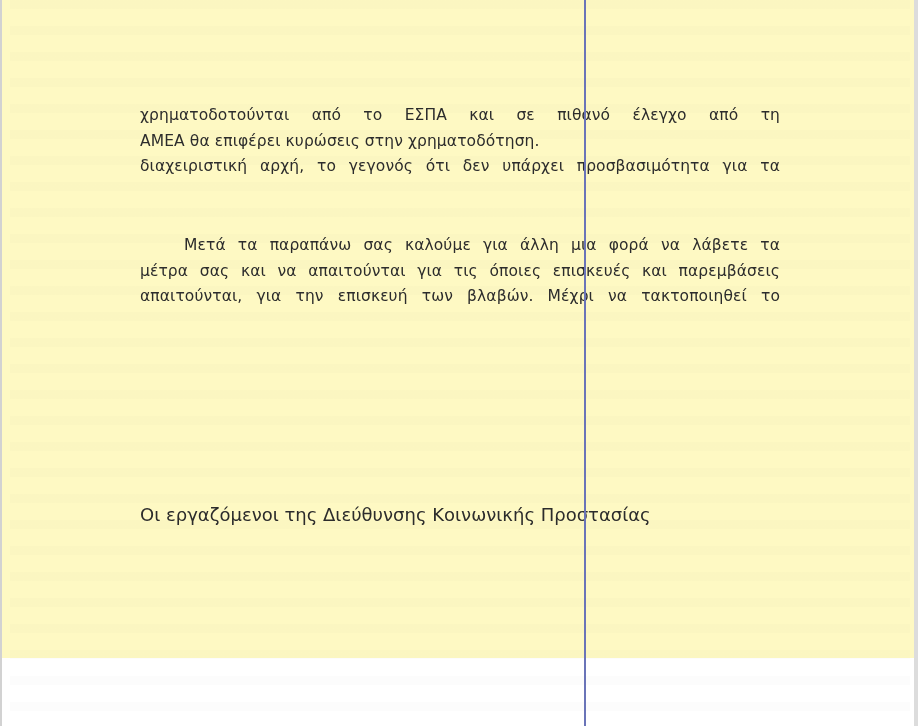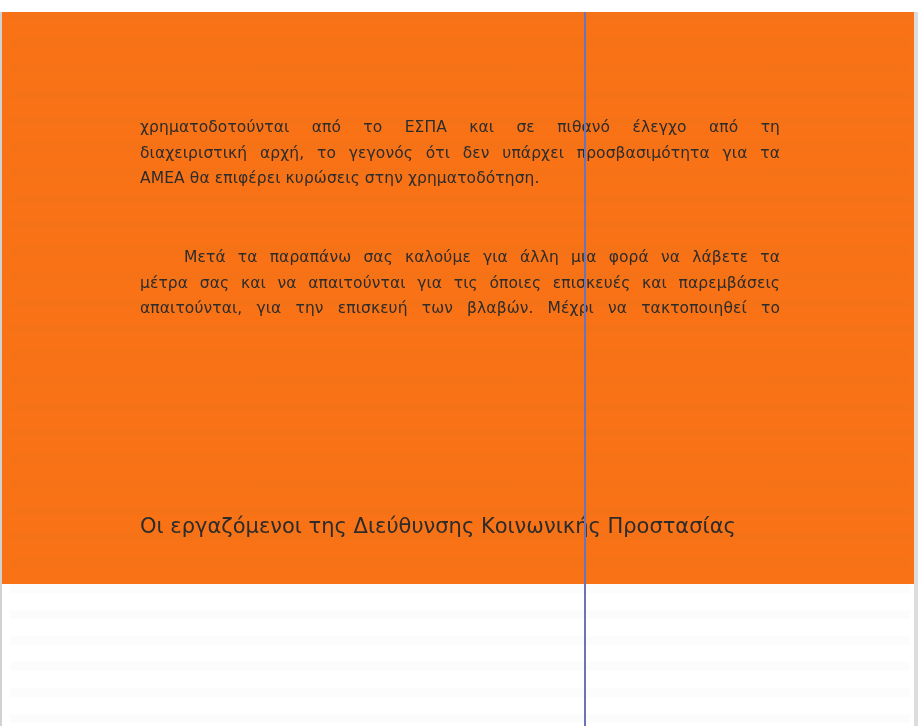--- a/index.html
+++ b/index.html
@@ -4,22 +4,22 @@
 <style>
   html, body { margin: 0; padding: 0; }
   body {
     width: 918px; height: 726px; overflow: hidden;
     background: #ffffff;
     font-family: "DejaVu Sans", "Liberation Sans", sans-serif;
     color: #2c2c2c;
     position: relative;
   }
   .page {
-    position: absolute; left: 0; top: 12px; width: 918px; height: 572px;
-    background: #f97316;
+    position: absolute; left: 0; top: 0; width: 918px; height: 658px;
+    background: #fef9c3;
   }
   .edge-left { position: absolute; left: 0; top: 0; width: 2px; height: 726px; background: #d2d2d2; }
   .edge-right { position: absolute; right: 0; top: 0; width: 4px; height: 726px; background: #dcdcdc; }
   .vline {
     position: absolute; left: 584px; top: 0; width: 2px; height: 726px;
     background: #6a74b8;
   }
   .ghost {
     position: absolute; left: 10px; top: 0; width: 900px; height: 726px;
     background-image: repeating-linear-gradient(180deg, rgba(0,0,0,0.012) 0px, rgba(0,0,0,0.012) 9px, rgba(0,0,0,0) 9px, rgba(0,0,0,0) 26px);
@@ -30,35 +30,35 @@
     text-align: justify;
     letter-spacing: 0.1px;
   }
   .para .line { display: block; white-space: nowrap; }
   .para .line.justify { text-align: justify; text-align-last: justify; white-space: normal; }
   .p1 { top: 103px; }
   .p2 { top: 233px; }
   .indent { padding-left: 44px; }
   .signature {
     position: absolute; left: 140px; top: 502px;
-    font-size: 21px; line-height: 25px; white-space: nowrap;
+    font-size: 18px; line-height: 25px; white-space: nowrap;
   }
 </style>
 </head>
 <body>
 
 <div class="page">
   <div class="ghost"></div>
   <div class="edge-left"></div>
   <div class="edge-right"></div>
 
   <div class="para p1">
     <span class="line justify">χρηματοδοτούνται από το ΕΣΠΑ και  σε πιθανό έλεγχο από τη</span>
+    <span class="line">ΑΜΕΑ  θα επιφέρει κυρώσεις στην χρηματοδότηση.</span>
     <span class="line justify">διαχειριστική αρχή, το γεγονός ότι δεν υπάρχει προσβασιμότητα για τα</span>
-    <span class="line">ΑΜΕΑ  θα επιφέρει κυρώσεις στην χρηματοδότηση.</span>
   </div>
 
   <div class="para p2">
     <span class="line justify indent">Μετά τα παραπάνω σας καλούμε για άλλη μια φορά να λάβετε τα</span>
     <span class="line justify">μέτρα σας και να απαιτούνται για τις όποιες επισκευές και παρεμβάσεις</span>
     <span class="line justify">απαιτούνται, για την επισκευή των βλαβών. Μέχρι να τακτοποιηθεί το</span>
   </div>
 
   <div class="signature">Οι εργαζόμενοι της Διεύθυνσης Κοινωνικής Προστασίας</div>
 

